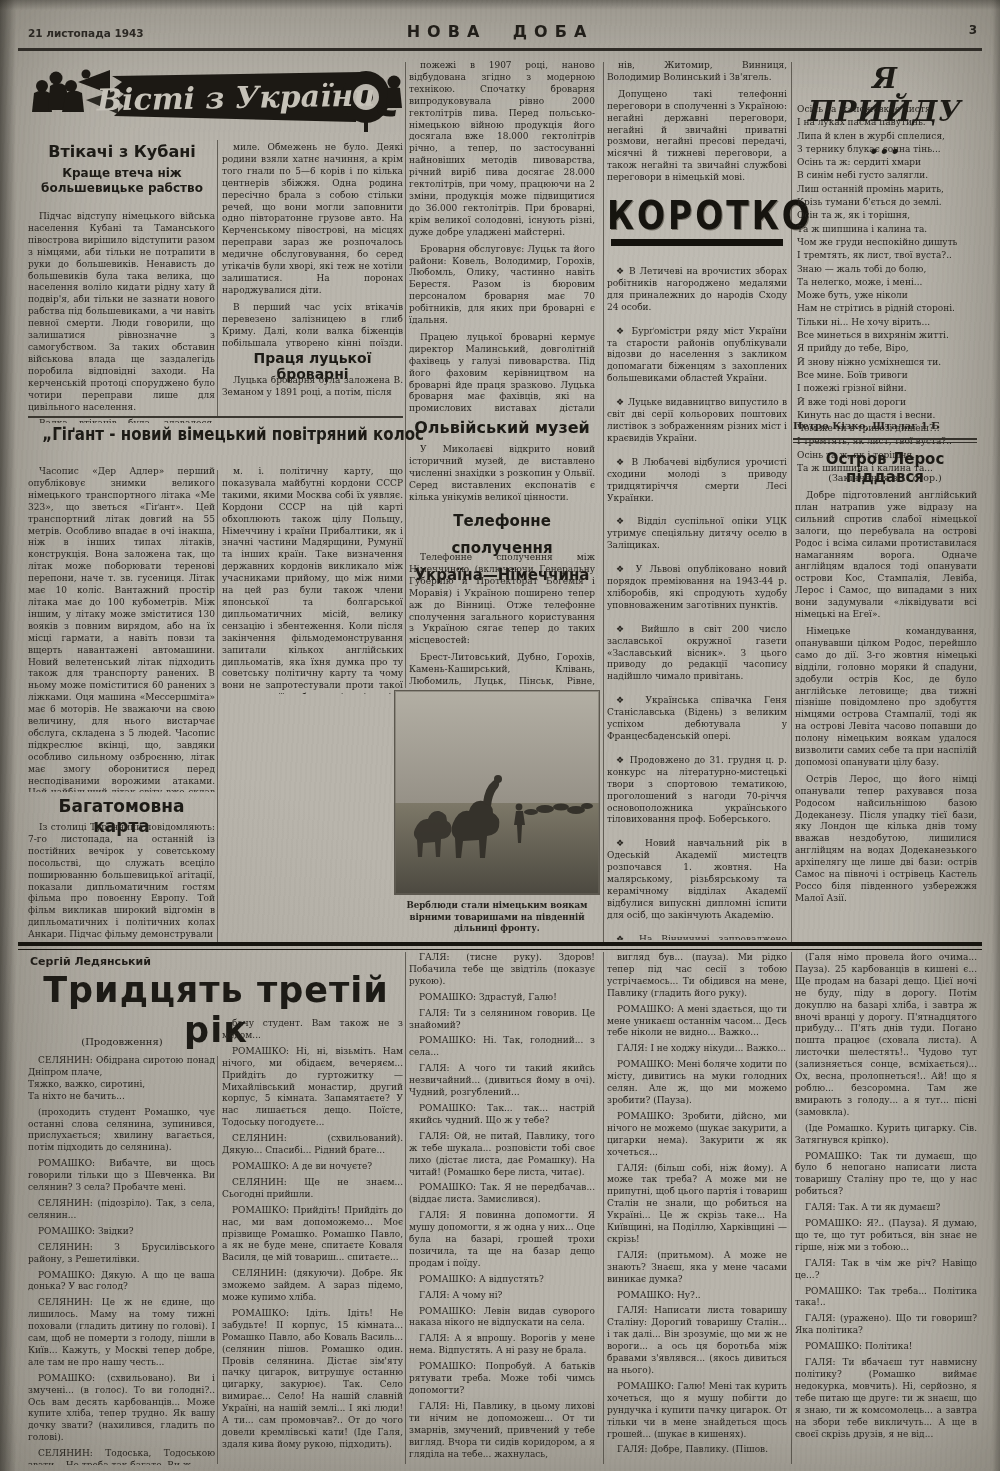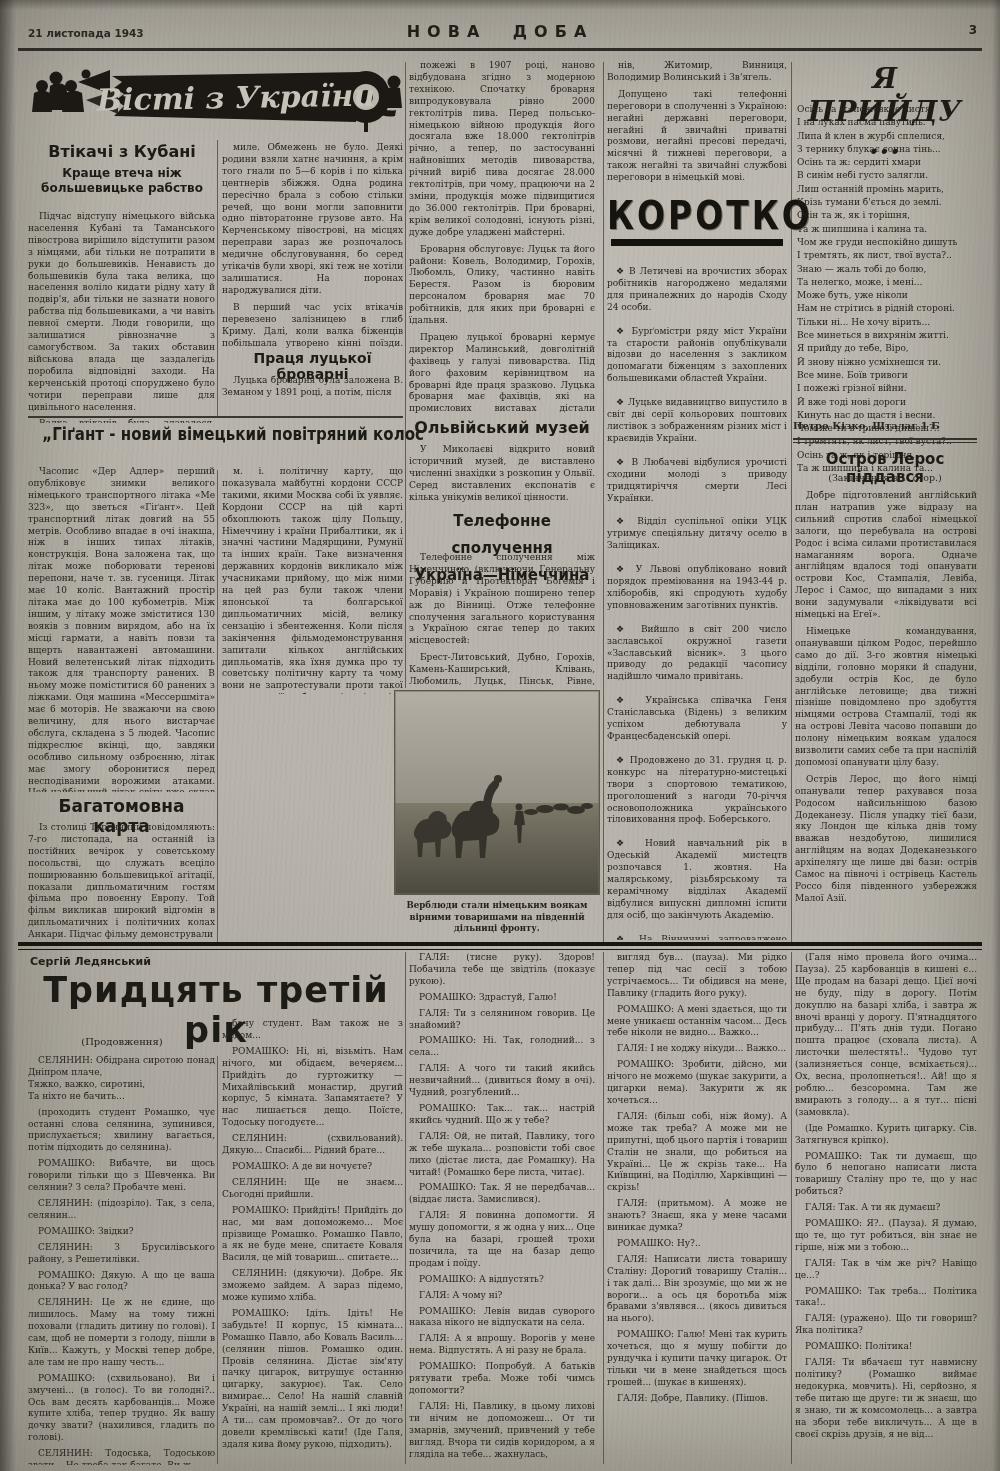--- a/index.html
+++ b/index.html
@@ -271,20 +271,21 @@
       <p>ГАЛЯ: А чому ні?</p>
       <p>РОМАШКО: Левін видав суворого наказа нікого не відпускати на села.</p>
       <p>ГАЛЯ: А я впрошу. Ворогів у мене нема. Відпустять. А ні разу не брала.</p>
       <p>РОМАШКО: Попробуй. А батьків рятувати треба. Може тобі чимсь допомогти?</p>
       <p>ГАЛЯ: Ні, Павлику, в цьому лихові ти нічим не допоможеш... От ти змарнів, змучений, привчений у тебе вигляд. Вчора ти сидів коридором, а я гляділа на тебе... жахнулась,</p>
     </div>
   <div class="abs bt playtxt" style="left:607px;top:952px;width:180px;height:513px;">
       <p>вигляд був... (пауза). Ми рідко тепер під час сесії з тобою устрічаємось... Ти обідився на мене, Павлику (гладить його руку).</p>
       <p>РОМАШКО: А мені здається, що ти мене уникаєш останнім часом... Десь тебе ніколи не видно... Важко...</p>
       <p>ГАЛЯ: І не ходжу нікуди... Важко...</p>
+      <p>РОМАШКО: Мені боляче ходити по місту, дивитись на муки голодних селян. Але ж, що ми можемо зробити? (Пауза).</p>
       <p>РОМАШКО: Зробити, дійсно, ми нічого не можемо (шукає закурити, а цигарки нема). Закурити ж як хочеться...</p>
       <p>ГАЛЯ: (більш собі, ніж йому). А може так треба? А може ми не припутні, щоб цього партія і товариш Сталін не знали, що робиться на Україні... Це ж скрізь таке... На Київщині, на Поділлю, Харківщині — скрізь!</p>
       <p>ГАЛЯ: (притьмом). А може не знають? Знаєш, яка у мене часами виникає думка?</p>
       <p>РОМАШКО: Ну?..</p>
       <p>ГАЛЯ: Написати листа товаришу Сталіну: Дорогий товаришу Сталін... і так далі... Він зрозуміє, що ми ж не вороги... а ось ця боротьба між бравами з'являвся... (якось дивиться на нього).</p>
       <p>РОМАШКО: Галю! Мені так курить хочеться, що я мушу побігти до рундучка і купити пачку цигарок. От тільки чи в мене знайдеться щось грошей... (шукає в кишенях).</p>
       <p>ГАЛЯ: Добре, Павлику. (Пішов.</p>
     </div>
   <div class="abs bt playtxt" style="left:795px;top:952px;width:182px;height:513px;">
       <p>(Галя німо провела його очима... Пауза). 25 карбованців в кишені є... Ще продам на базарі дещо. Цієї ночі не буду, піду в дорогу. Потім докуплю на базарі хліба, і завтра ж вночі вранці у дорогу. П'ятнадцятого прибуду... П'ять днів туди. Погано пошта працює (сховала листа). А листочки шелестять!.. Чудово тут (зализняється сонце, всміхається)... Ох, весна, пролопнеться!.. Ай! що я роблю... безсоромна. Там же вмирають з голоду... а я тут... пісні (замовкла).</p>

